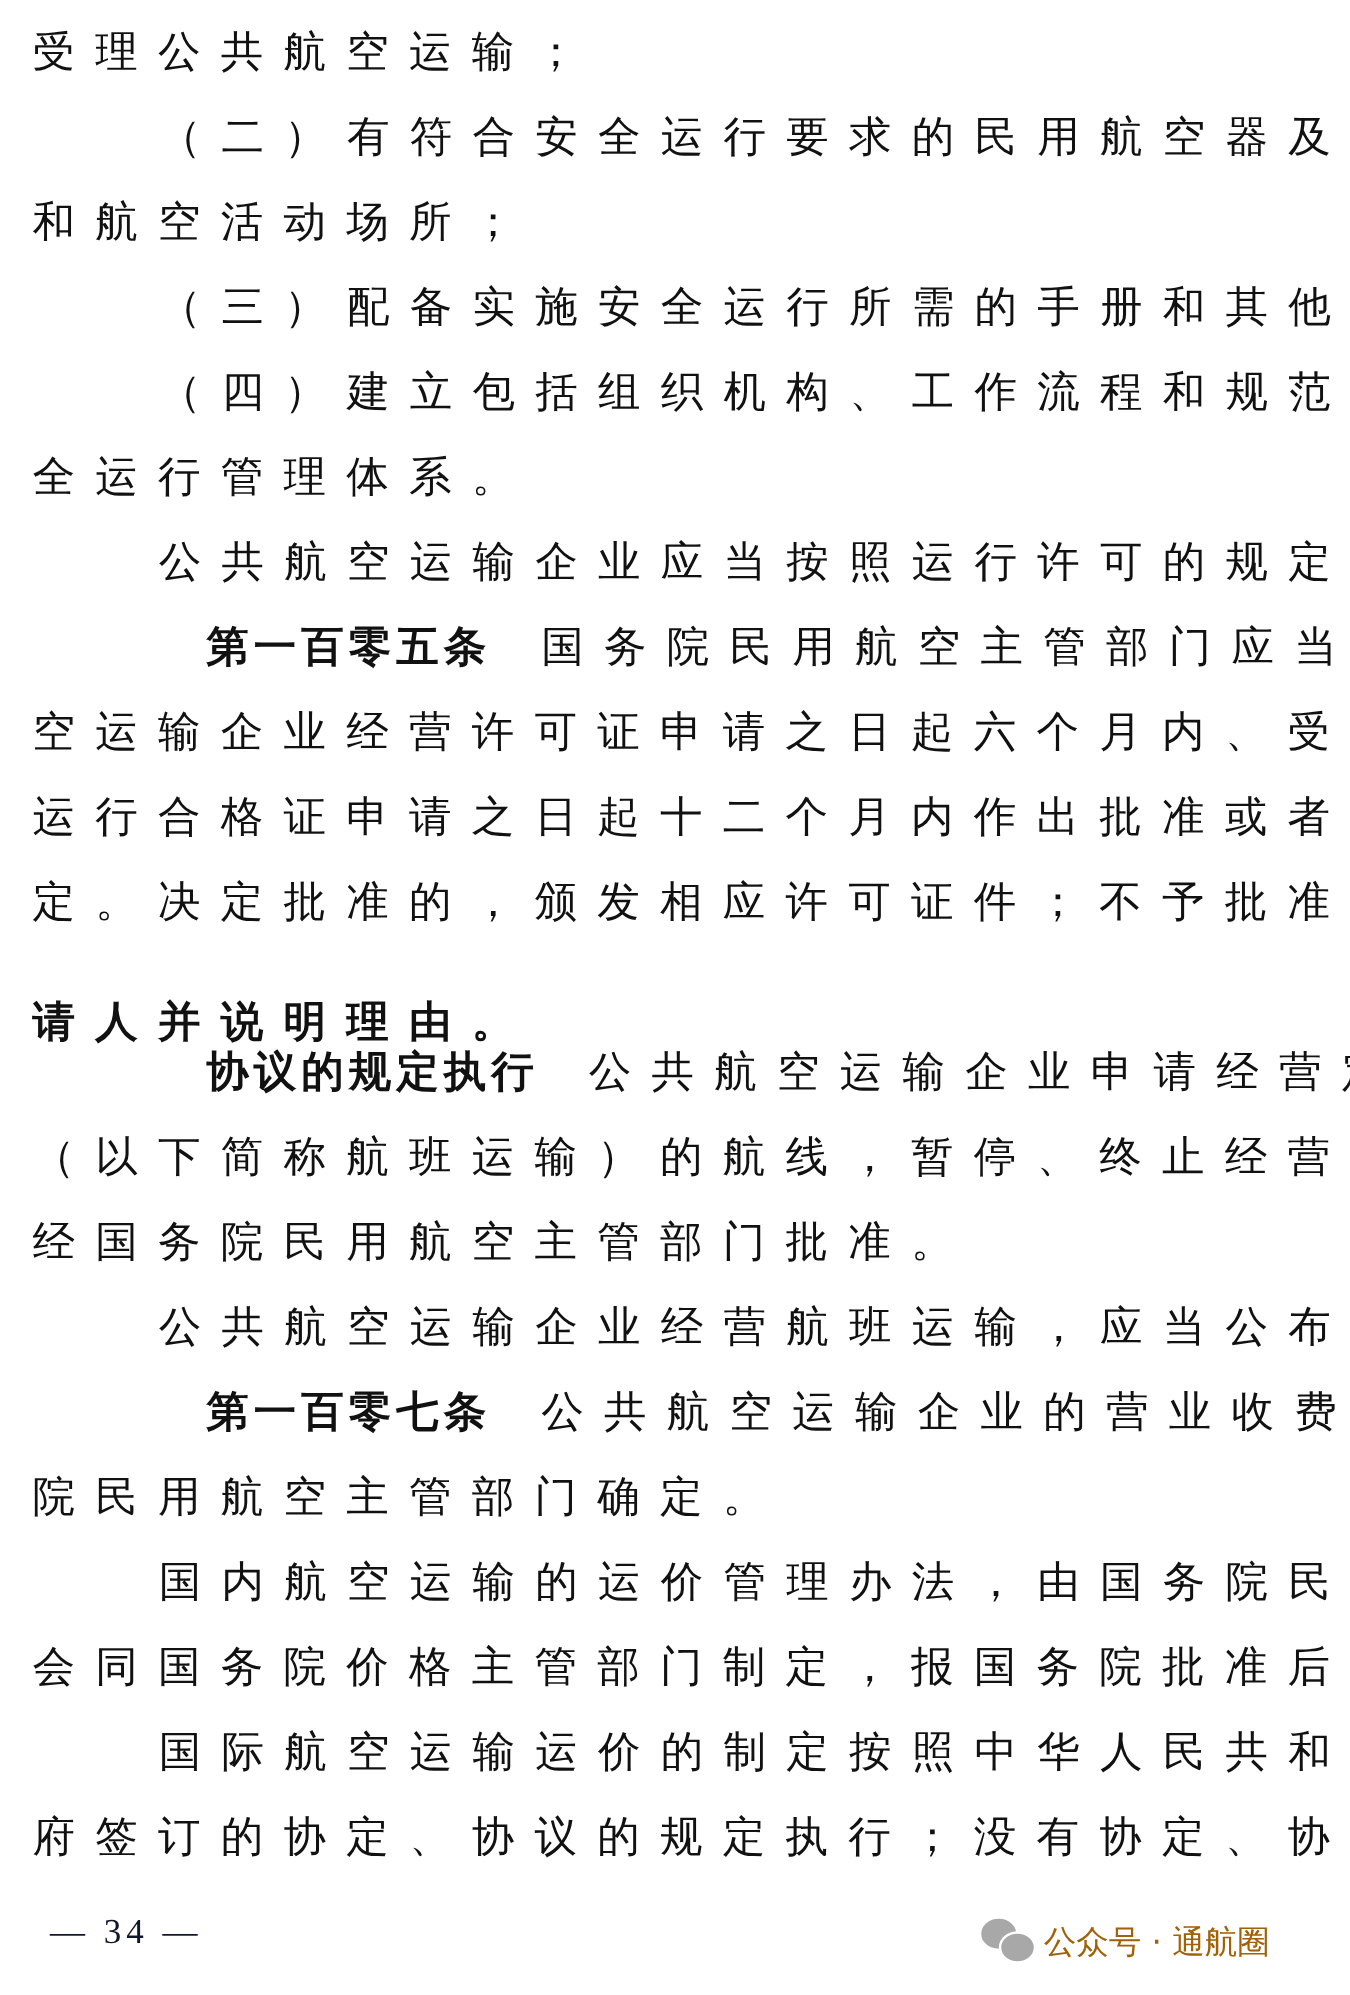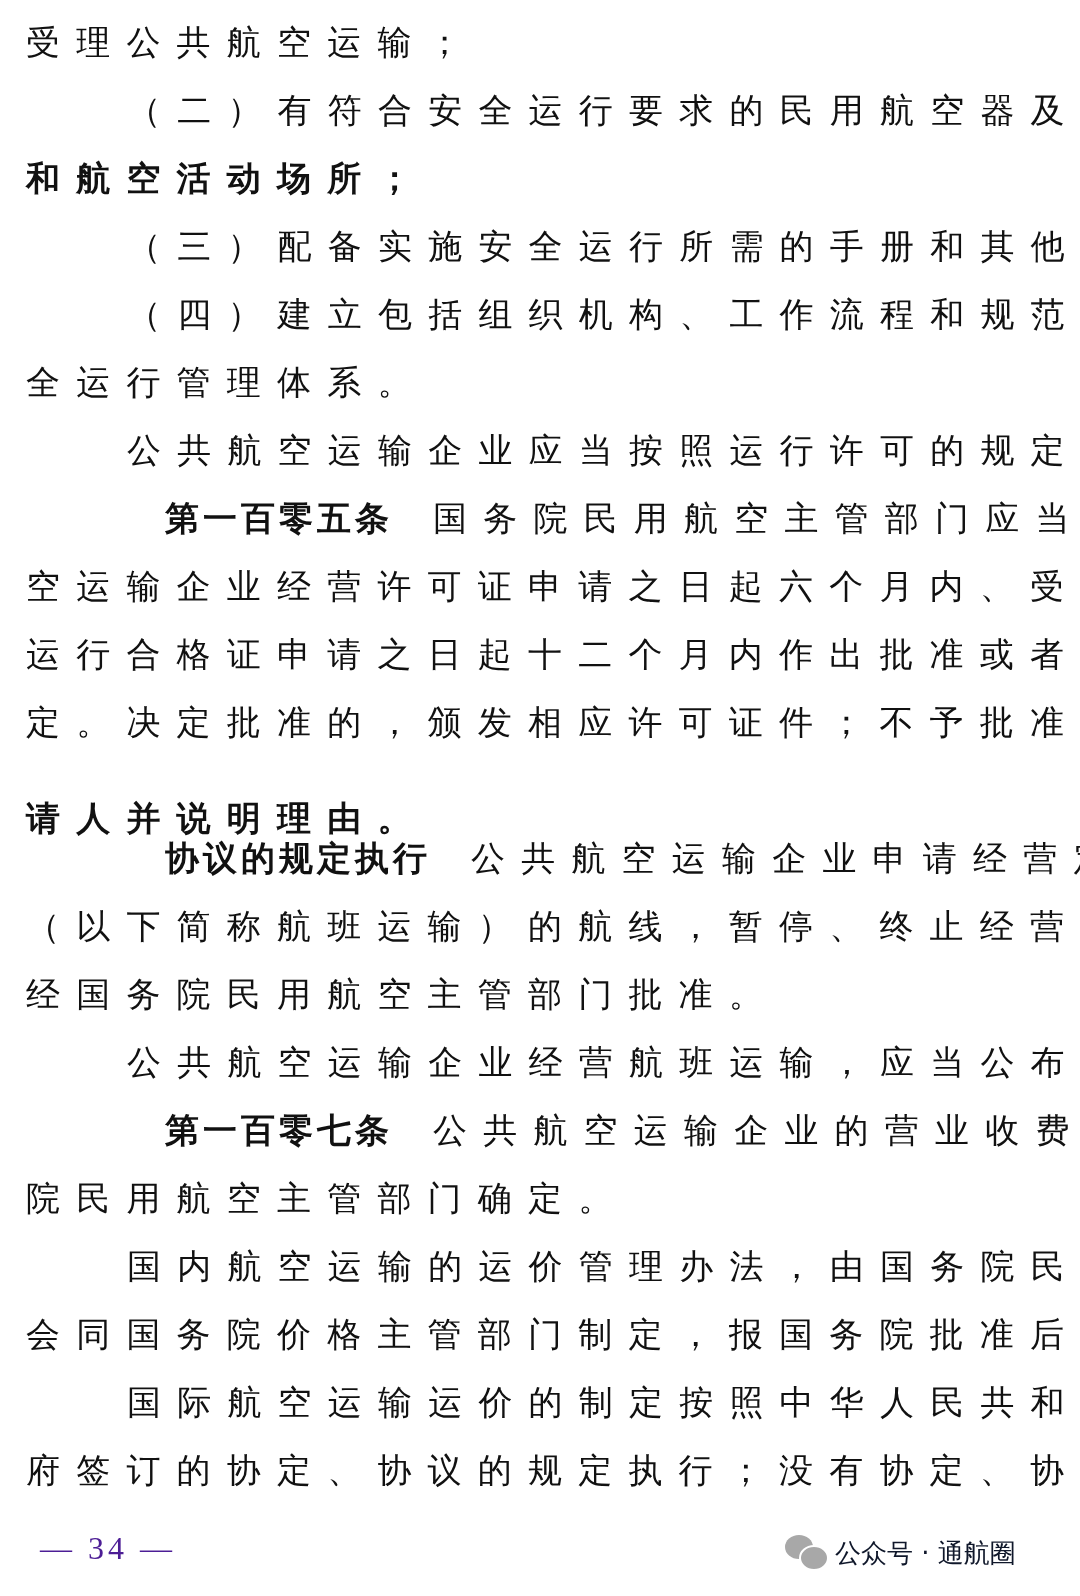--- a/index.html
+++ b/index.html
@@ -4,35 +4,35 @@
 <style>
   html, body { margin: 0; padding: 0; background: #ffffff; }
   body { width: 1080px; height: 1596px; position: relative; overflow: hidden;
          font-family: "DejaVu Serif", "Liberation Serif", serif; color: #111; }
   .page { position: absolute; left: 26px; top: 8px; width: 1030px; }
   .line { position: absolute; left: 0; height: 68px; line-height: 68px;
           font-size: 34px; white-space: nowrap; letter-spacing: 16.2px; }
   .indent { left: 101px; }
   .art { font-family: "DejaVu Sans", "Liberation Sans", sans-serif; font-weight: bold;
          letter-spacing: 4px; margin-right: 40px; margin-left: 38px; }
-  .footer-page { position: absolute; left: 40px; top: 1530px; font-size: 32px;
-                 font-family: "Liberation Serif", serif; color: #4c1d95; letter-spacing: 4px; }
+  .footer-page { position: absolute; left: 40px; top: 1530px; font-size: 28px;
+                 font-family: "Liberation Serif", serif; color: #0f172a; letter-spacing: 4px; }
   .watermark { position: absolute; left: 785px; top: 1535px; display: flex; align-items: center;
-               color: #0f172a; font-family: "DejaVu Sans", sans-serif; font-size: 26px; }
+               color: #a16207; font-family: "DejaVu Sans", sans-serif; font-size: 26px; }
   .wm-icon { width: 42px; height: 36px; position: relative; margin-right: 8px; }
   .bub1 { position: absolute; left: 0; top: 0; width: 28px; height: 24px; border-radius: 50%; background: #a8a8a8; }
   .bub2 { position: absolute; left: 14px; top: 10px; width: 26px; height: 22px; border-radius: 50%; background: #a8a8a8; border: 2px solid #fff; }
 </style>
 </head>
 <body>
 
 <div class="page" id="page">
     <div class="line" style="top: 0px;"><span>受理公共航空运输；</span></div>
     <div class="line indent" style="top: 68px;"><span>（二）有符合安全运行要求的民用航空器及其他设备、设施</span></div>
-    <div class="line" style="top: 136px; font-weight: bold;"><span>和航空活动场所；</span></div>
+    <div class="line" style="top: 136px;"><span>和航空活动场所；</span></div>
     <div class="line indent" style="top: 204px;"><span>（三）配备实施安全运行所需的手册和其他资料；</span></div>
     <div class="line indent" style="top: 272px;"><span>（四）建立包括组织机构、工作流程和规范在内的必要的安</span></div>
     <div class="line" style="top: 340px;"><span>全运行管理体系。</span></div>
     <div class="line indent" style="top: 408px;"><span>公共航空运输企业应当按照运行许可的规定实施运行。</span></div>
     <div class="line indent" style="top: 476px;"><span class="art">第一百零五条</span><span>国务院民用航空主管部门应当自受理公共航</span></div>
     <div class="line" style="top: 544px;"><span>空运输企业经营许可证申请之日起六个月内、受理公共航空运输</span></div>
     <div class="line" style="top: 612px;"><span>运行合格证申请之日起十二个月内作出批准或者不予批准的决</span></div>
     <div class="line" style="top: 680px;"><span>定。决定批准的，颁发相应许可证件；不予批准的，书面告知申</span></div>
     <div class="line" style="top: 776px; font-weight: bold;"><span>请人并说明理由。</span></div>
     <div class="line indent" style="top: 816px;"><span class="art">协议的规定执行</span><span>公共航空运输企业申请经营定期航班运输</span></div>

